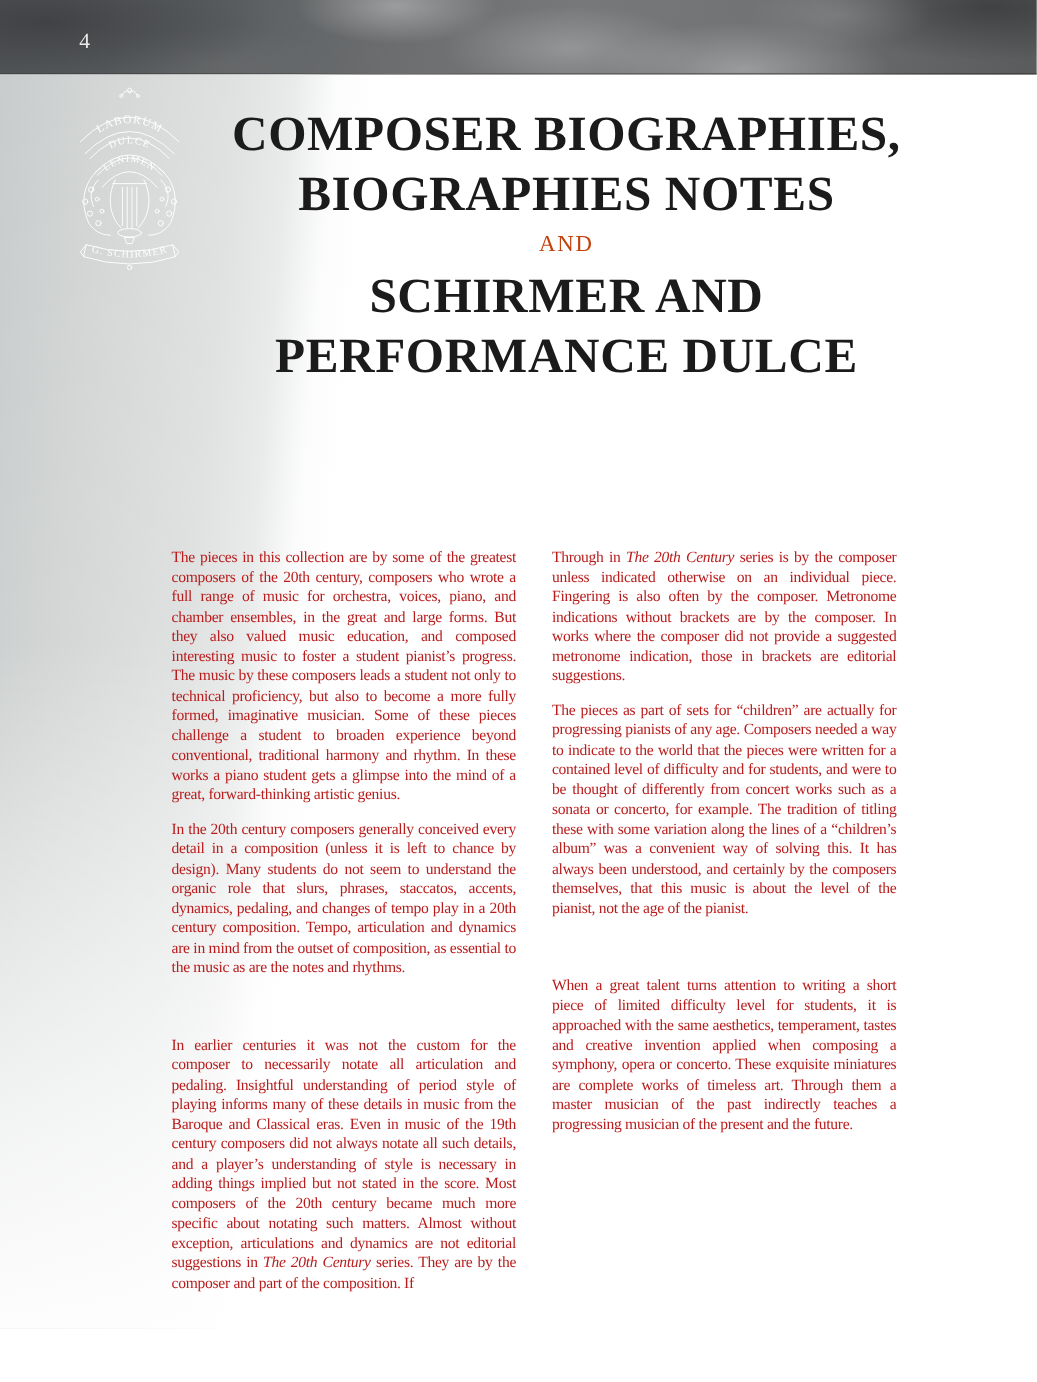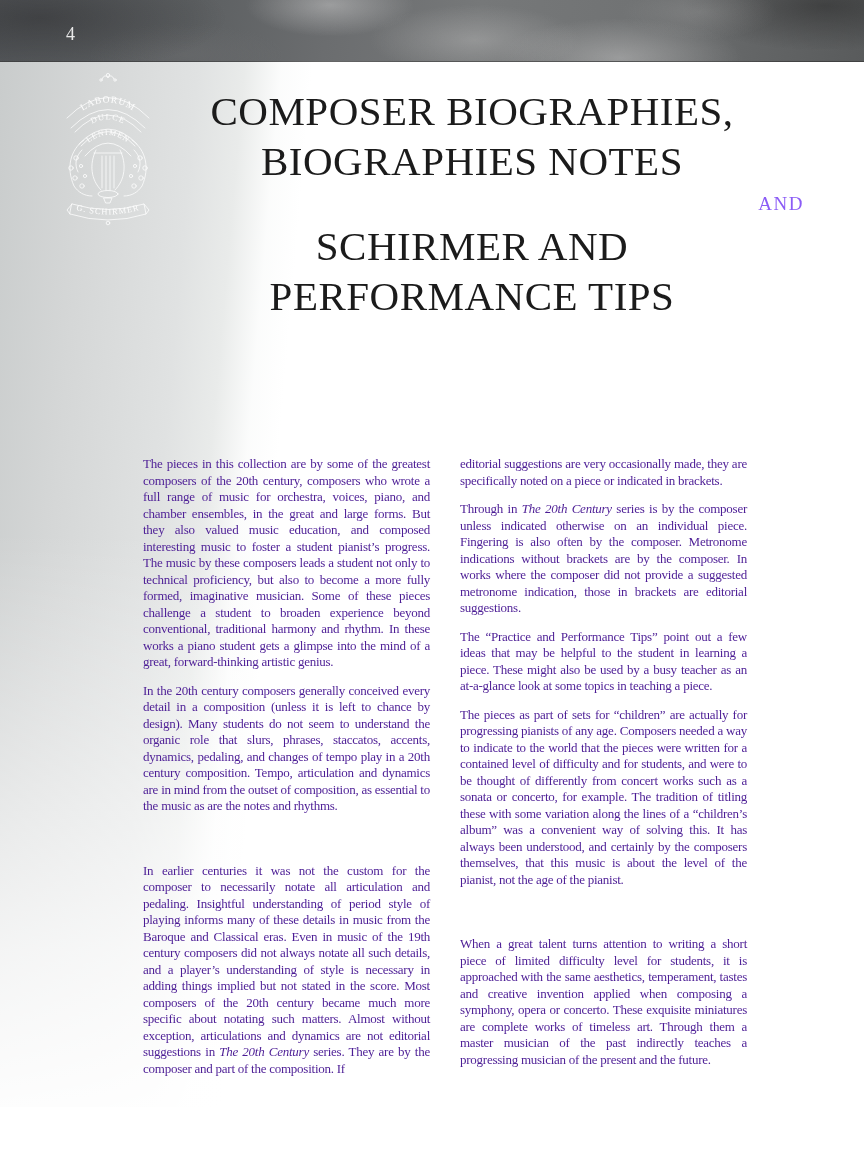--- a/index.html
+++ b/index.html
@@ -50,36 +50,36 @@
   .crest path, .crest circle, .crest ellipse, .crest line {
     stroke:#ffffff; fill:none; stroke-width:.8; stroke-linecap:round;
   }
 
   .title-block {
     position:absolute; left:140px; top:86px; width:664px;
     text-align:center; z-index:3;
     color:#1b1b1b;
   }
   .title-main {
-    font-size:41px; line-height:50px; font-weight:normal;
+    font-size:41px; line-height:50px; font-weight:bold;
     letter-spacing:.5px; white-space:nowrap;
   }
   .title-and {
     font-size:19px; line-height:22px; margin:7px 0 6px 0;
-    letter-spacing:1.5px; color:#8b5cf6;text-align:right;
+    letter-spacing:1.5px; color:#c2410c;
   }
 
   .columns {
     position:absolute; left:143px; top:456px; width:604px;
     display:flex; gap:30px; z-index:3;
   }
   .col { flex:1 1 0; }
   .col p {
     font-size:13px; line-height:16.5px; letter-spacing:-0.25px;
-    text-align:justify; color:#4c1d95; margin-bottom:12px;
+    text-align:justify; color:#b91c1c; margin-bottom:12px;
   }
   .col p:last-child { margin-bottom:0;margin-top:48px; }
   .col em { }
 </style>
 </head>
 <body>
 
 <div class="top-band"></div>
 <div class="page-number">4</div>
 <div class="wedge"></div>
@@ -155,29 +155,27 @@
     <textPath href="#arcBanner" xlink:href="#arcBanner" startOffset="50%" text-anchor="middle">G. SCHIRMER</textPath>
   </text>
   <circle cx="50" cy="153" r="1.8"></circle>
 </svg>
 
 <div class="title-block">
   <div class="title-main">COMPOSER BIOGRAPHIES,</div>
   <div class="title-main">BIOGRAPHIES NOTES</div>
   <div class="title-and">AND</div>
   <div class="title-main">SCHIRMER AND</div>
-  <div class="title-main">PERFORMANCE TIPS</div>
+  <div class="title-main">PERFORMANCE DULCE</div>
 </div>
 
 <div class="columns">
   <div class="col">
       <p><span>The pieces in this collection are by some of the greatest composers of the 20th century, composers who wrote a full range of music for orchestra, voices, piano, and chamber ensembles, in the great and large forms. But they also valued music education, and composed interesting music to foster a student pianist’s progress. The music by these composers leads a student not only to technical proficiency, but also to become a more fully formed, imaginative musician. Some of these pieces challenge a student to broaden experience beyond conventional, traditional harmony and rhythm. In these works a piano student gets a glimpse into the mind of a great, forward-thinking artistic genius.</span></p>
       <p><span>In the 20th century composers generally conceived every detail in a composition (unless it is left to chance by design). Many students do not seem to understand the organic role that slurs, phrases, staccatos, accents, dynamics, pedaling, and changes of tempo play in a 20th century composition. Tempo, articulation and dynamics are in mind from the outset of composition, as essential to the music as are the notes and rhythms.</span></p>
       <p><span>In earlier centuries it was not the custom for the composer to necessarily notate all articulation and pedaling. Insightful understanding of period style of playing informs many of these details in music from the Baroque and Classical eras. Even in music of the 19th century composers did not always notate all such details, and a player’s understanding of style is necessary in adding things implied but not stated in the score. Most composers of the 20th century became much more specific about notating such matters. Almost without exception, articulations and dynamics are not editorial suggestions in </span><em>The 20th Century</em><span> series. They are by the composer and part of the composition. If</span></p>
     </div>
   <div class="col">
-      <p><span>editorial suggestions are very occasionally made, they are specifically noted on a piece or indicated in brackets.</span></p>
       <p><span>Through in </span><em>The 20th Century</em><span> series is by the composer unless indicated otherwise on an individual piece. Fingering is also often by the composer. Metronome indications without brackets are by the composer. In works where the composer did not provide a suggested metronome indication, those in brackets are editorial suggestions.</span></p>
-      <p><span>The “Practice and Performance Tips” point out a few ideas that may be helpful to the student in learning a piece. These might also be used by a busy teacher as an at-a-glance look at some topics in teaching a piece.</span></p>
       <p><span>The pieces as part of sets for “children” are actually for progressing pianists of any age. Composers needed a way to indicate to the world that the pieces were written for a contained level of difficulty and for students, and were to be thought of differently from concert works such as a sonata or concerto, for example. The tradition of titling these with some variation along the lines of a “children’s album” was a convenient way of solving this. It has always been understood, and certainly by the composers themselves, that this music is about the level of the pianist, not the age of the pianist.</span></p>
       <p><span>When a great talent turns attention to writing a short piece of limited difficulty level for students, it is approached with the same aesthetics, temperament, tastes and creative invention applied when composing a symphony, opera or concerto. These exquisite miniatures are complete works of timeless art. Through them a master musician of the past indirectly teaches a progressing musician of the present and the future.</span></p>
     </div>
 </div>
 
 </body></html>

